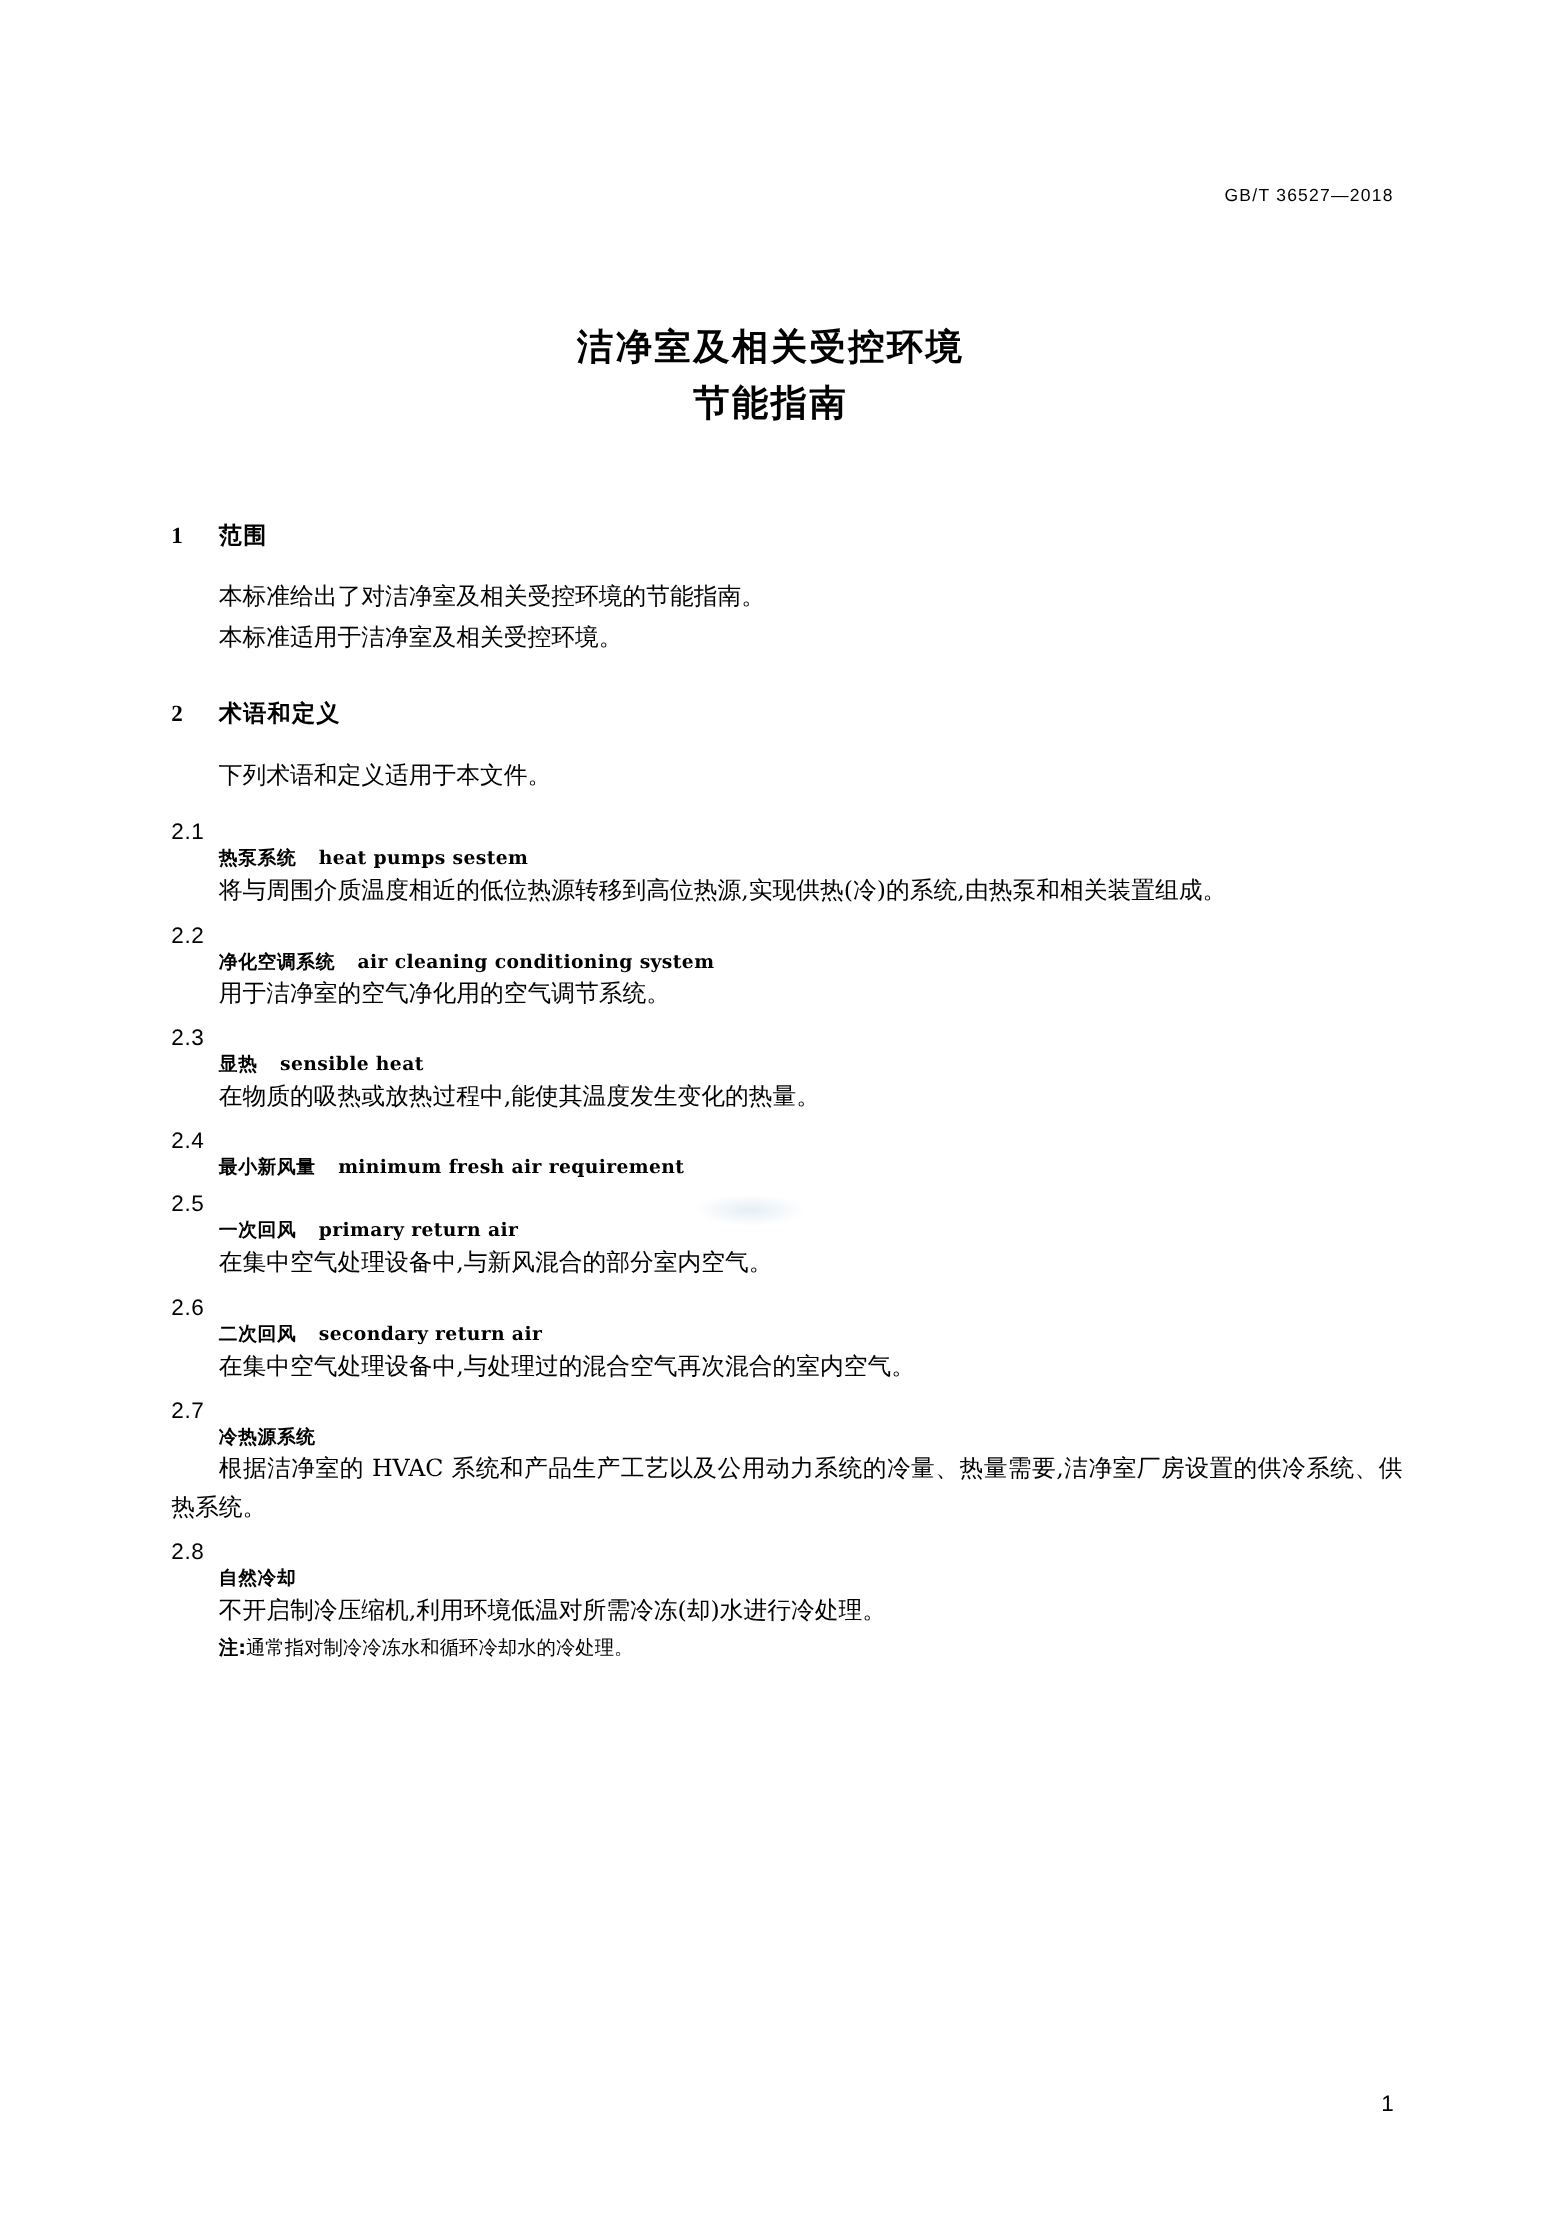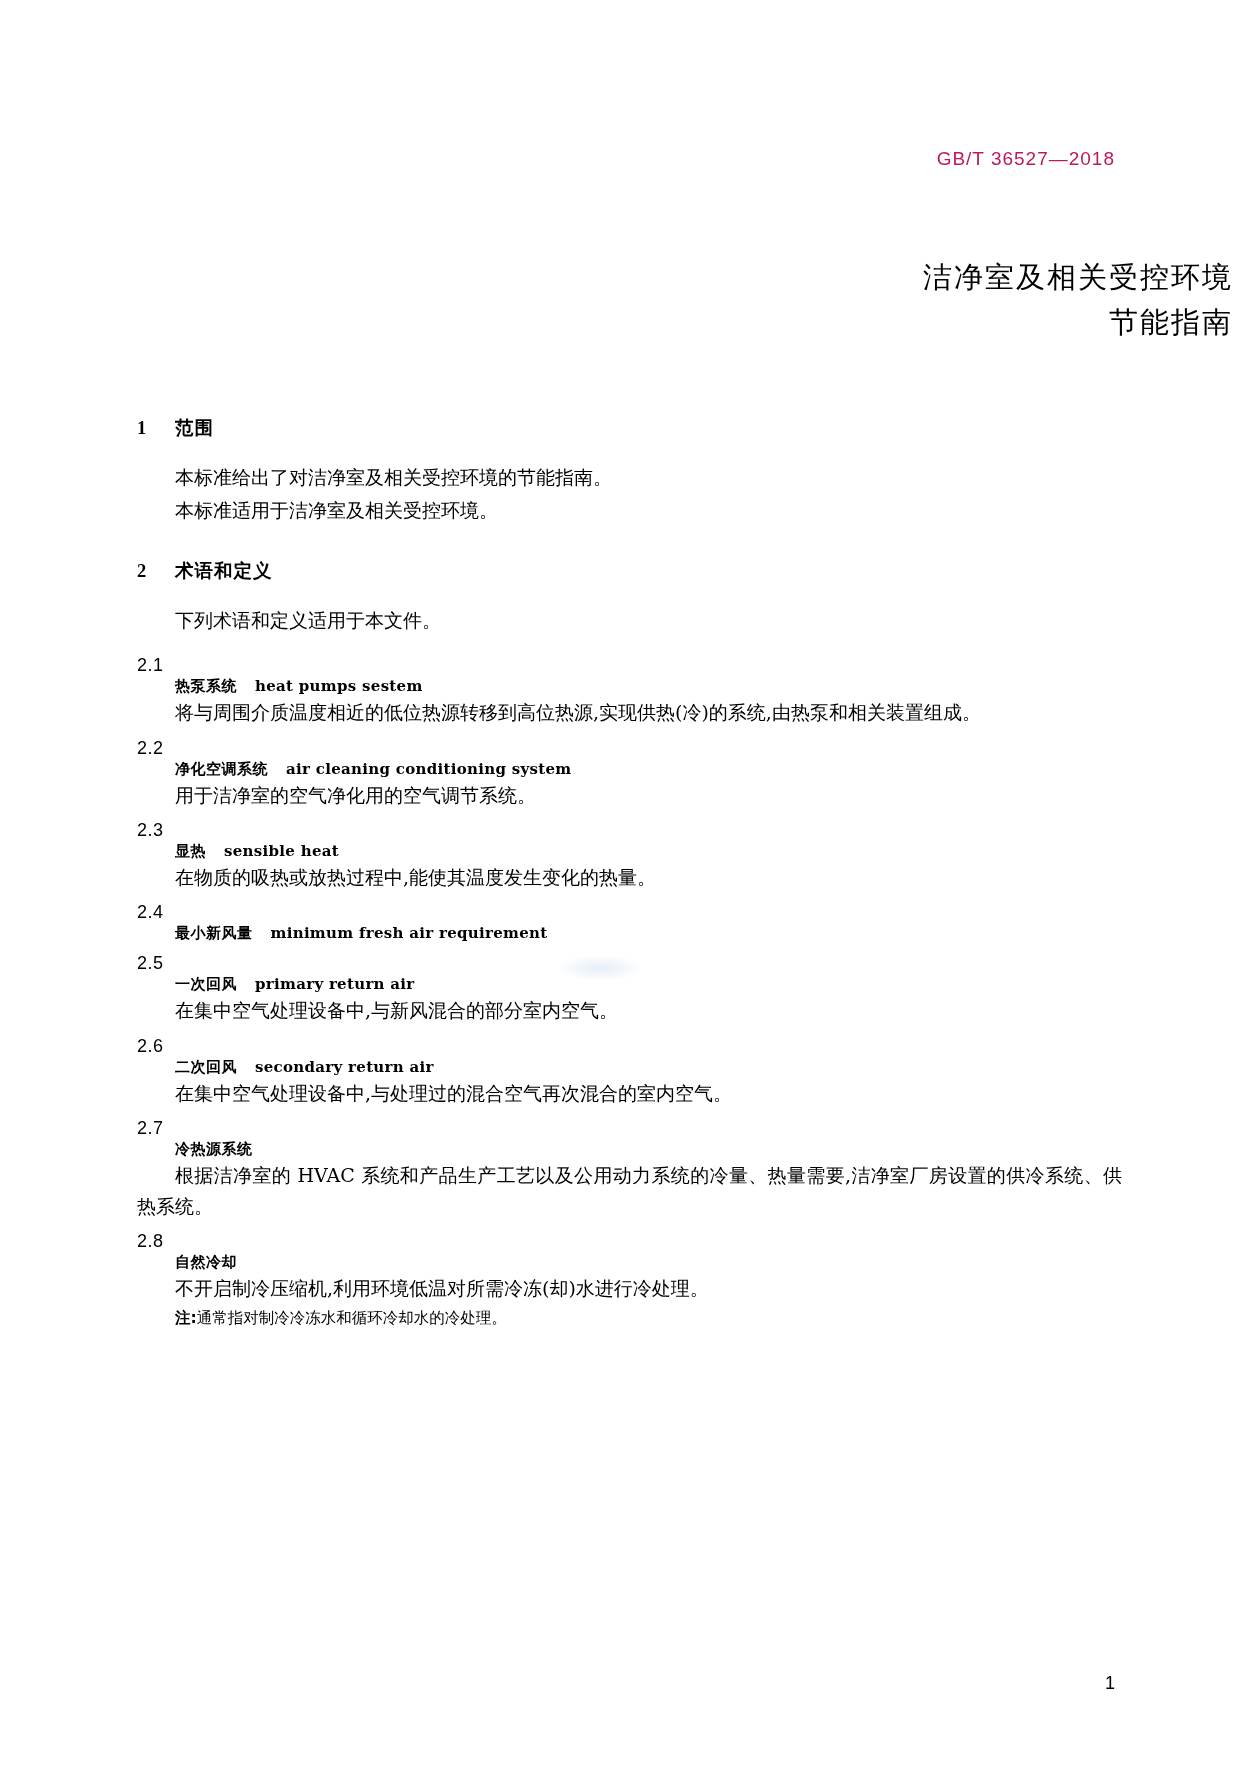--- a/index.html
+++ b/index.html
@@ -14,39 +14,38 @@
     background: #ffffff;
     font-family: "DejaVu Serif", serif;
     color: #000000;
     overflow: hidden;
   }
   .header {
     position: absolute;
     top: 148px;
     right: 118px;
     font-family: "Liberation Sans", sans-serif;
-    font-size: 19px;
+    font-size: 14px;
     letter-spacing: 1px;
-    color: #be185d;
+    color: #000000;
   }
   .title-block {
     position: absolute;
     top: 255px;
     left: 0;
     width: 1233px;
     text-align: center;
   }
   .title-line {
     font-family: "DejaVu Sans", sans-serif;
-    font-weight: normal;
+    font-weight: bold;
     font-size: 29px;
     letter-spacing: 2px;
     line-height: 1.55;
     color: #000;
-    text-align: right;
   }
   .body {
     position: absolute;
     top: 415px;
     left: 137px;
     width: 985px;
   }
   .clause-head {
     font-family: Liberation Serif, serif;
     font-weight: bold;

